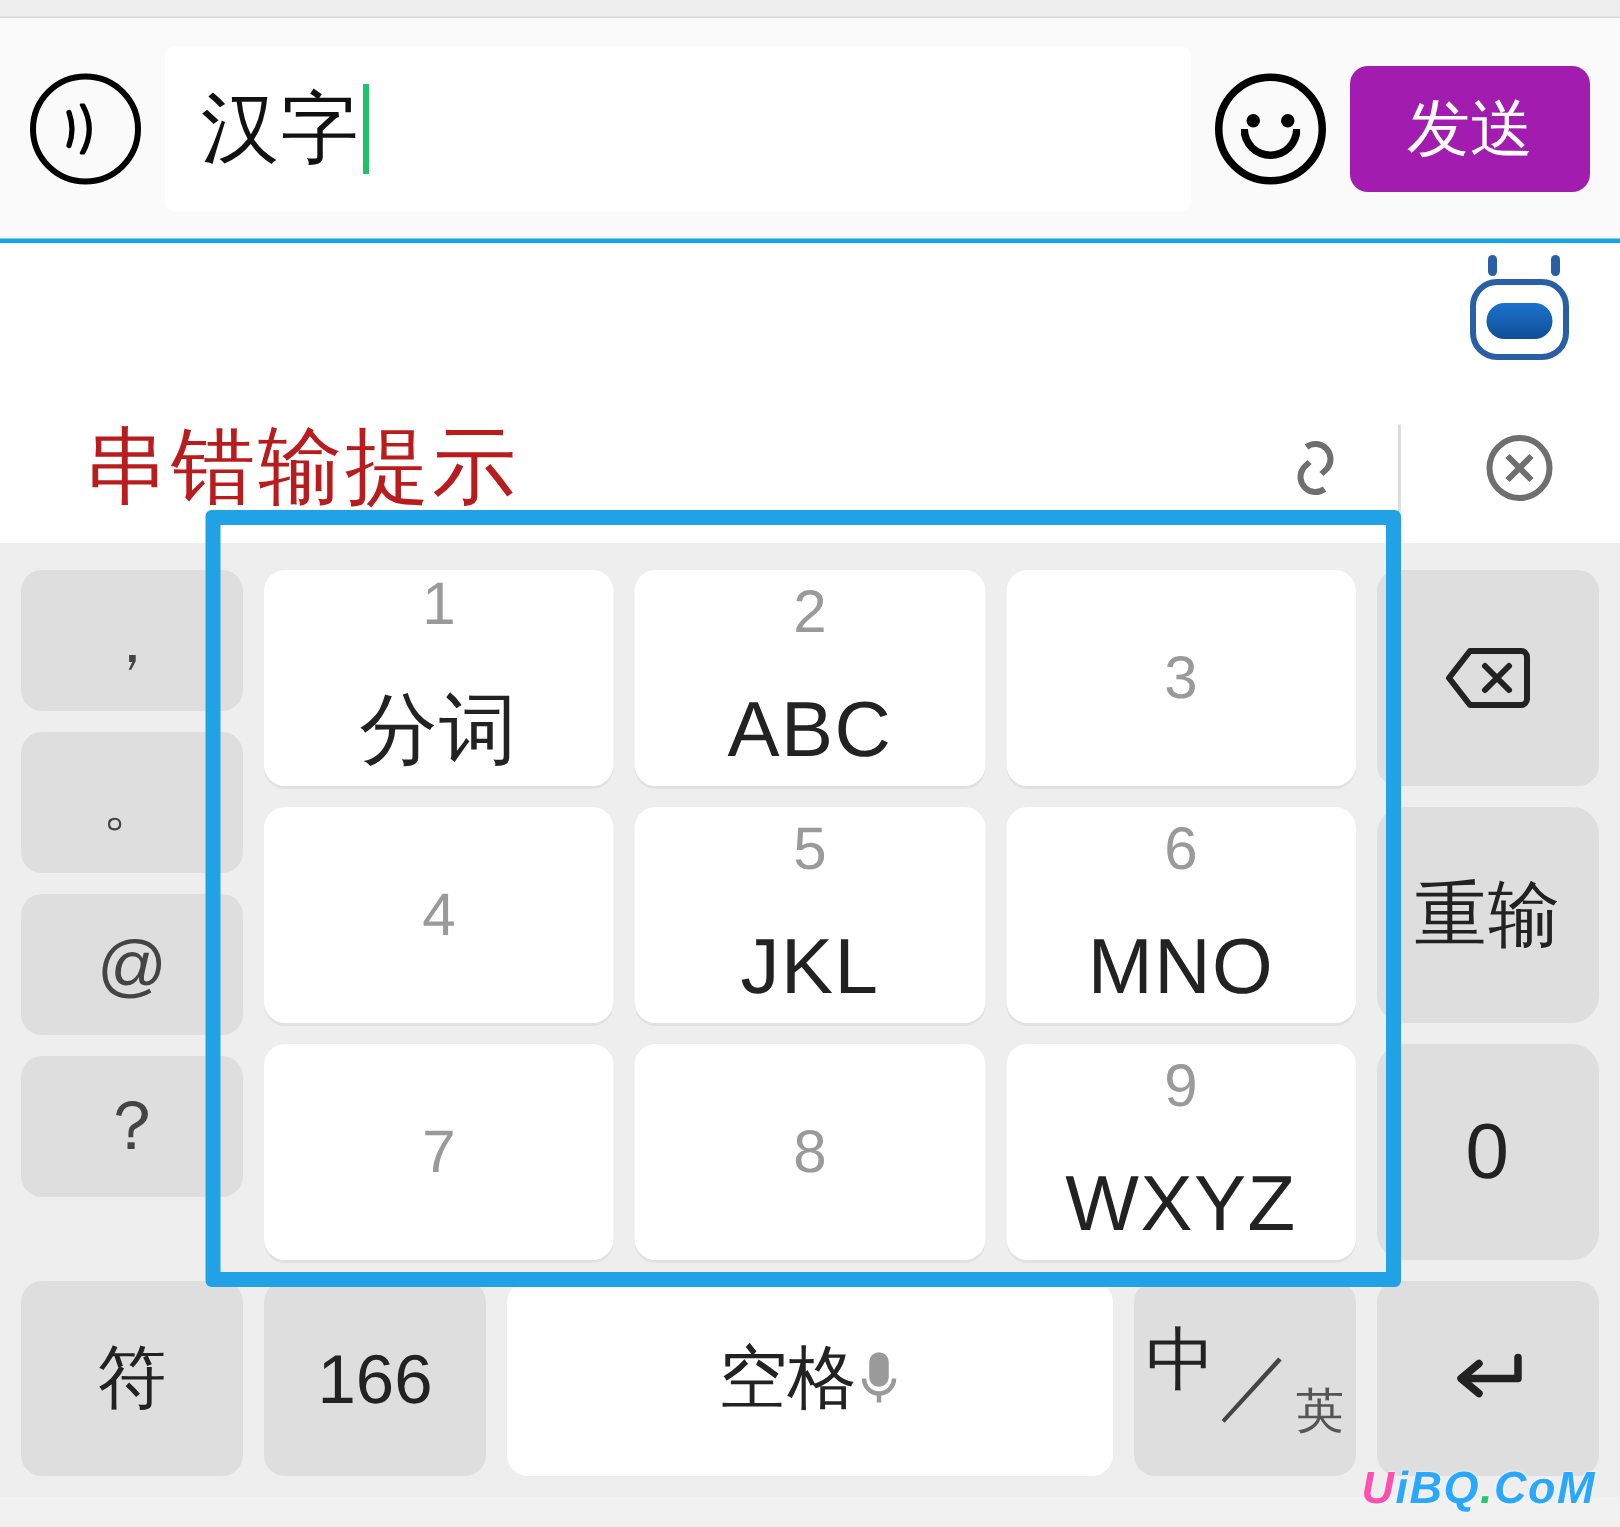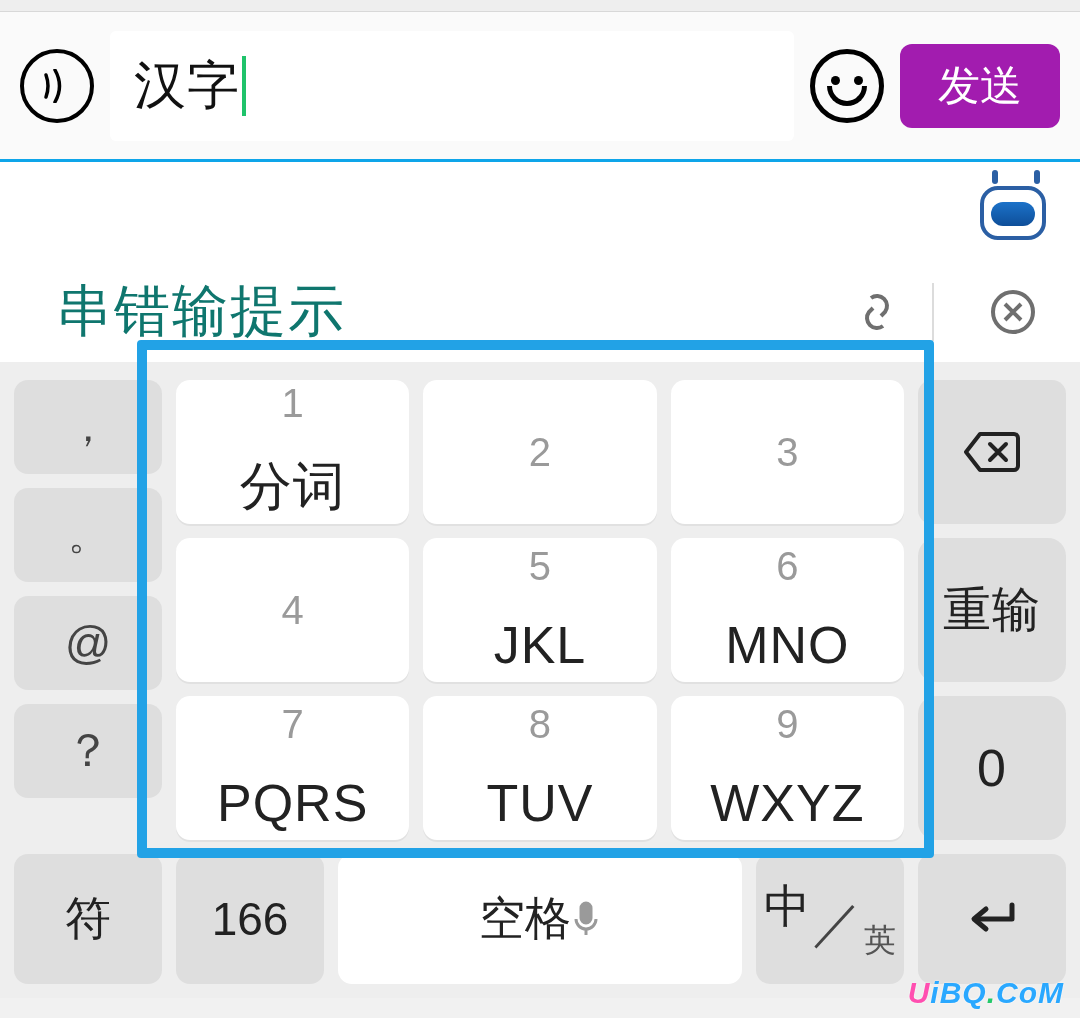--- a/index.html
+++ b/index.html
@@ -106,21 +106,21 @@
   .suggest-row {
     height: 100px;
     display: flex;
     align-items: center;
     padding: 0 38px 0 56px;
     background: #fff;
   }
   .suggest-text {
     flex: 1;
     font-size: 56px;
-    color: #0f766e;
+    color: #b91c1c;
     letter-spacing: 2px;
     font-weight: 400;
   }
   .icon-circle {
     width: 58px; height: 58px;
     display:flex; align-items:center; justify-content:center;
     color:#6f6f6f;
     margin-left: 24px;
   }
   .icon-divider {
@@ -289,42 +289,41 @@
       <div class="side-key" style="font-size:46px;">？</div>
     </div>
 
     <div class="center-grid">
       <div class="t9-key">
         <div class="t9-num">1</div>
         <div class="t9-label">分词</div>
       </div>
       <div class="t9-key">
         <div class="t9-num">2</div>
+        <div class="t9-label">ABC</div>
       </div>
       <div class="t9-key">
         <div class="t9-num">3</div>
       </div>
       <div class="t9-key">
         <div class="t9-num">4</div>
       </div>
       <div class="t9-key">
         <div class="t9-num">5</div>
         <div class="t9-label">JKL</div>
       </div>
       <div class="t9-key">
         <div class="t9-num">6</div>
         <div class="t9-label">MNO</div>
       </div>
       <div class="t9-key">
         <div class="t9-num">7</div>
-        <div class="t9-label">PQRS</div>
       </div>
       <div class="t9-key">
         <div class="t9-num">8</div>
-        <div class="t9-label">TUV</div>
       </div>
       <div class="t9-key">
         <div class="t9-num">9</div>
         <div class="t9-label">WXYZ</div>
       </div>
     </div>
 
     <div class="right-col">
       <div class="side-key tall">
         <svg width="60" height="44" viewBox="0 0 60 44" fill="none" stroke="#222" stroke-width="4" stroke-linejoin="round">

